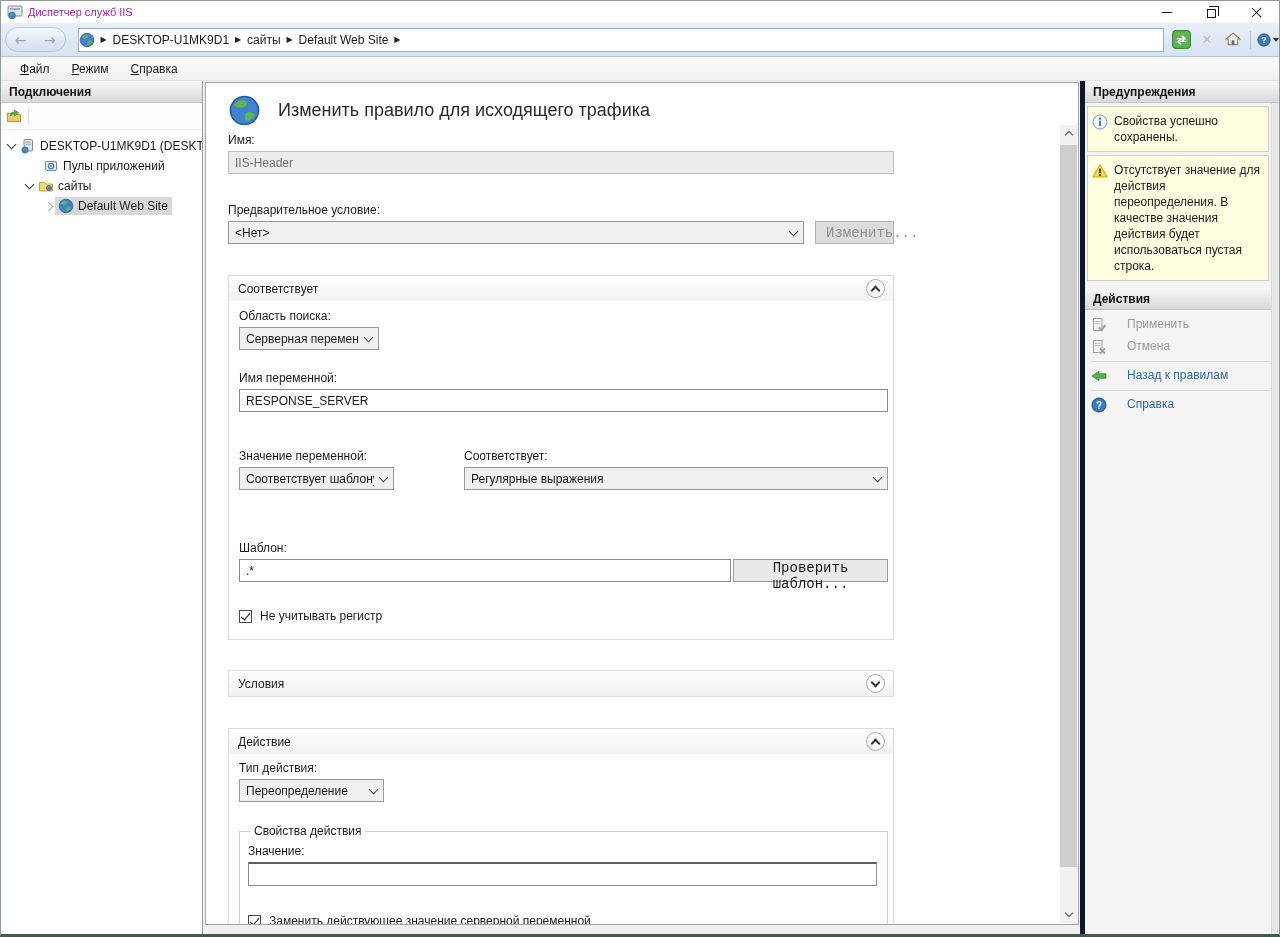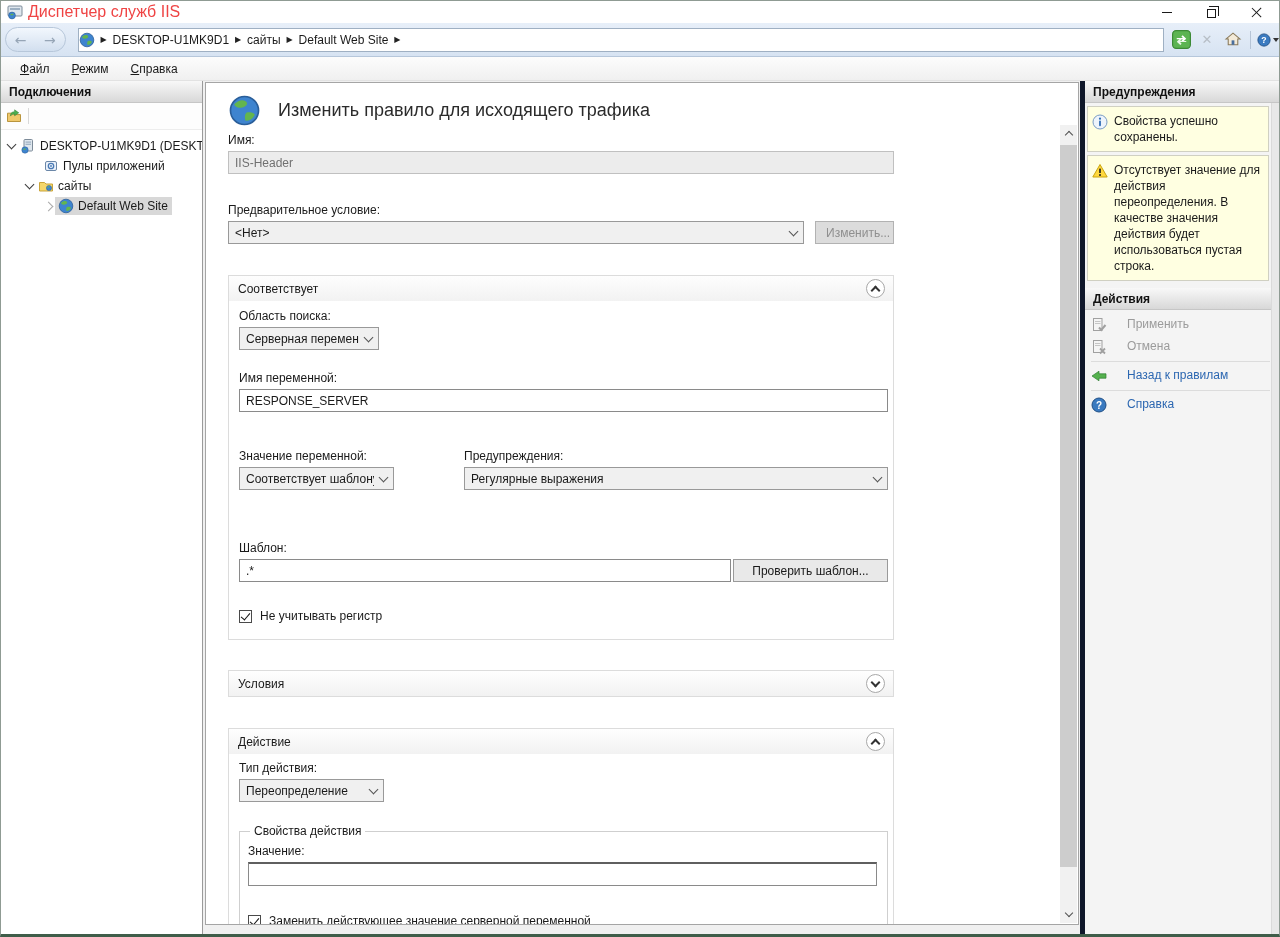--- a/index.html
+++ b/index.html
@@ -2,21 +2,21 @@
 <html><head>
 <meta charset="utf-8">
 <style>
   * { margin:0; padding:0; box-sizing:border-box; }
   body { width:1280px; height:937px; font-family:"Liberation Sans","DejaVu Sans",sans-serif; font-size:12px; color:#1a1a1a; background:#f0f0f0; }
   .window { position:relative; width:1280px; height:937px; background:#f0f0f0; border:1px solid #8f9b93; border-bottom:3px solid #3f5d49; overflow:hidden; }
 
   
   .titlebar { position:absolute; top:0; left:0; right:0; height:22px; background:#fff; display:flex; align-items:center; }
   .titlebar .app-icon { width:16px; height:16px; margin:0 5px 0 6px; }
-  .titlebar .title { font-size:16px; color:#ef4444; flex:1; }
+  .titlebar .title { font-size:11px; color:#a21caf; flex:1; }
   .tb-btns { display:flex; height:22px; }
   .tb-btn { width:45px; height:22px; display:flex; align-items:center; justify-content:center; }
   .glyph-min { width:10px; height:1px; background:#1a1a1a; }
   .glyph-restore { position:relative; width:9px; height:9px; border:1px solid #1a1a1a; background:#fff; margin-top:2px; }
   .glyph-restore::before { content:""; position:absolute; left:1px; top:-4px; width:9px; height:9px; border:1px solid #1a1a1a; border-bottom:none; border-left:none; }
   .glyph-x { position:relative; width:11px; height:11px; }
   .glyph-x::before,.glyph-x::after { content:""; position:absolute; left:5px; top:-1px; width:1.3px; height:13px; background:#1a1a1a; }
   .glyph-x::before { transform:rotate(45deg);} .glyph-x::after { transform:rotate(-45deg);}
 
   
@@ -57,21 +57,21 @@
   .form { width:666px; margin-left:22px; }
   .page-header { margin-top:11px; display:flex; align-items:center; gap:17px; }
   .page-header .bigglobe { width:33px; height:33px; }
   .page-title { font-size:18px; color:#2b2b2b; }
   label.f { display:block; margin-bottom:4px; }
   .ti { width:100%; height:23px; border:1px solid #8a8a8a; background:#fff; font-family:inherit; font-size:12px; padding:0 6px; color:#1a1a1a; }
   .ti.disabled { background:#ececec; border-color:#c0c0c0; color:#707070; }
   .dd { height:23px; background:#f0f0f0; border:1px solid #999; display:flex; align-items:center; padding:0 6px; justify-content:space-between; gap:6px; }
   .dd .dchev { width:7px; height:7px; border-right:1.4px solid #555; border-bottom:1.4px solid #555; transform:rotate(45deg); margin-top:-3px; flex:0 0 auto; }
   .dd span.val { white-space:nowrap; overflow:hidden; }
-  .btn { height:23px; background:#e9e9e9; border:1px solid #9a9a9a; font-family:Liberation Sans, sans-serif; font-size:12px; color:#1a1a1a; padding:0 10px; }
+  .btn { height:23px; background:#e9e9e9; border:1px solid #9a9a9a; font-family:Liberation Mono, monospace; font-size:14px; color:#1a1a1a; padding:0 10px; }
   .btn.disabled { color:#8f8f8f; background:#dcdcdc; border-color:#b2b2b2; }
   .row { display:flex; align-items:center; }
   .section { border:1px solid #dcdcdc; background:#fff; }
   .sec-hdr { height:25px; background:linear-gradient(#fefefe,#f2f2f2); display:flex; align-items:center; justify-content:space-between; padding:0 8px 0 9px; }
   .circle-btn { width:19px; height:19px; border-radius:50%; border:1px solid #a8a8a8; background:#fff; display:flex; align-items:center; justify-content:center; }
   .cchev { width:7px; height:7px; border-right:2px solid #333; border-bottom:2px solid #333; }
   .cchev.up { transform:rotate(-135deg); margin-top:3px; }
   .cchev.dn { transform:rotate(45deg); margin-top:-3px; }
   .sec-body { padding:5px 5px 14px 10px; }
   .cb { width:13px; height:13px; background:#fff; border:1px solid #4a4a4a; position:relative; flex:0 0 auto; }
@@ -283,21 +283,21 @@
 
           <div class="row" style="margin-top:37px; align-items:flex-start;">
             <div style="width:225px;">
               <label class="f">Значение переменной:</label>
               <div class="dd" style="width:155px;">
                 <span class="val">Соответствует шаблону</span>
                 <span class="dchev"></span>
               </div>
             </div>
             <div style="flex:1;">
-              <label class="f">Предупреждения:</label>
+              <label class="f">Соответствует:</label>
               <div class="dd">
                 <span class="val">Регулярные выражения</span>
                 <span class="dchev"></span>
               </div>
             </div>
           </div>
 
           <label class="f" style="margin-top:51px;">Шаблон:</label>
           <div class="row">
             <input class="ti" style="flex: 1 1 0%;" value=".*">

